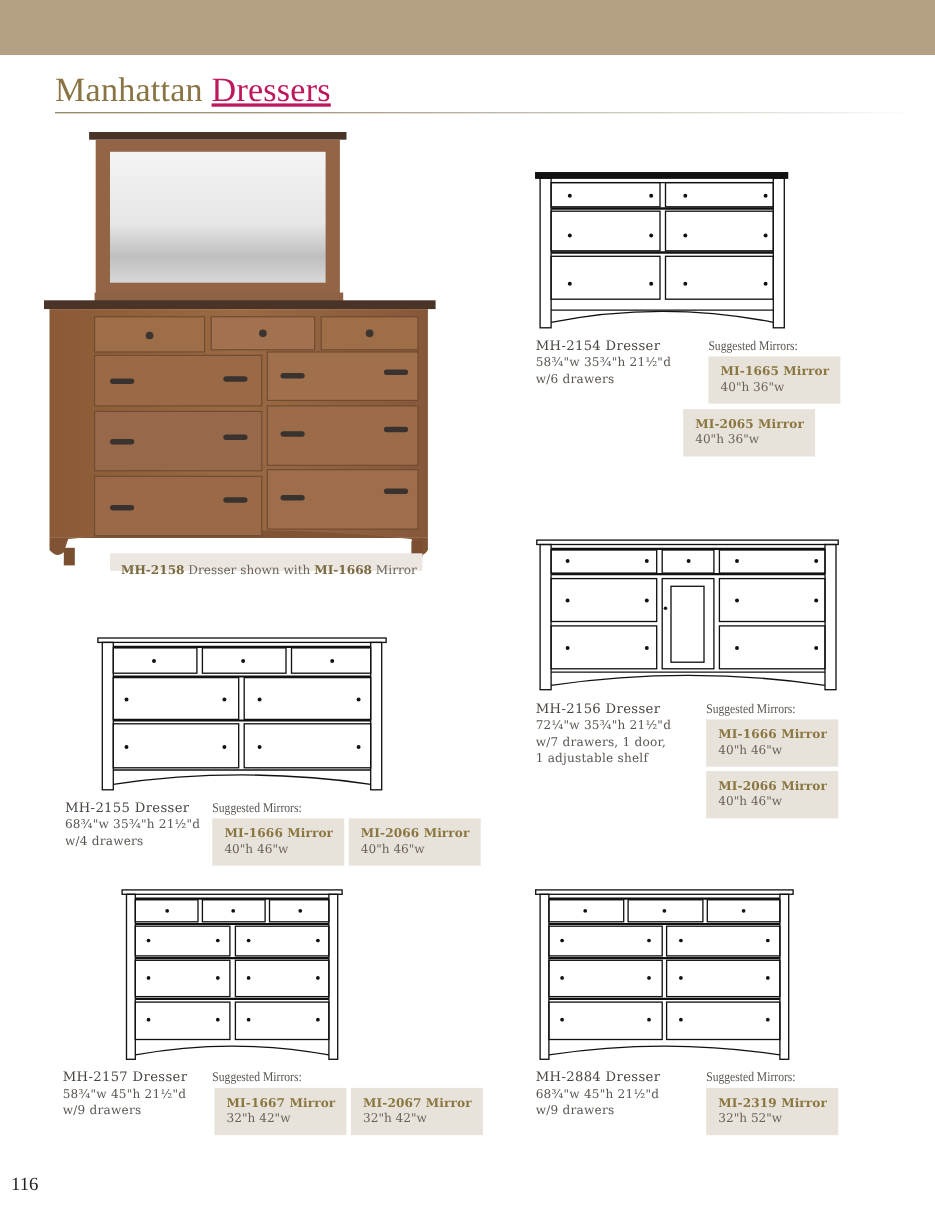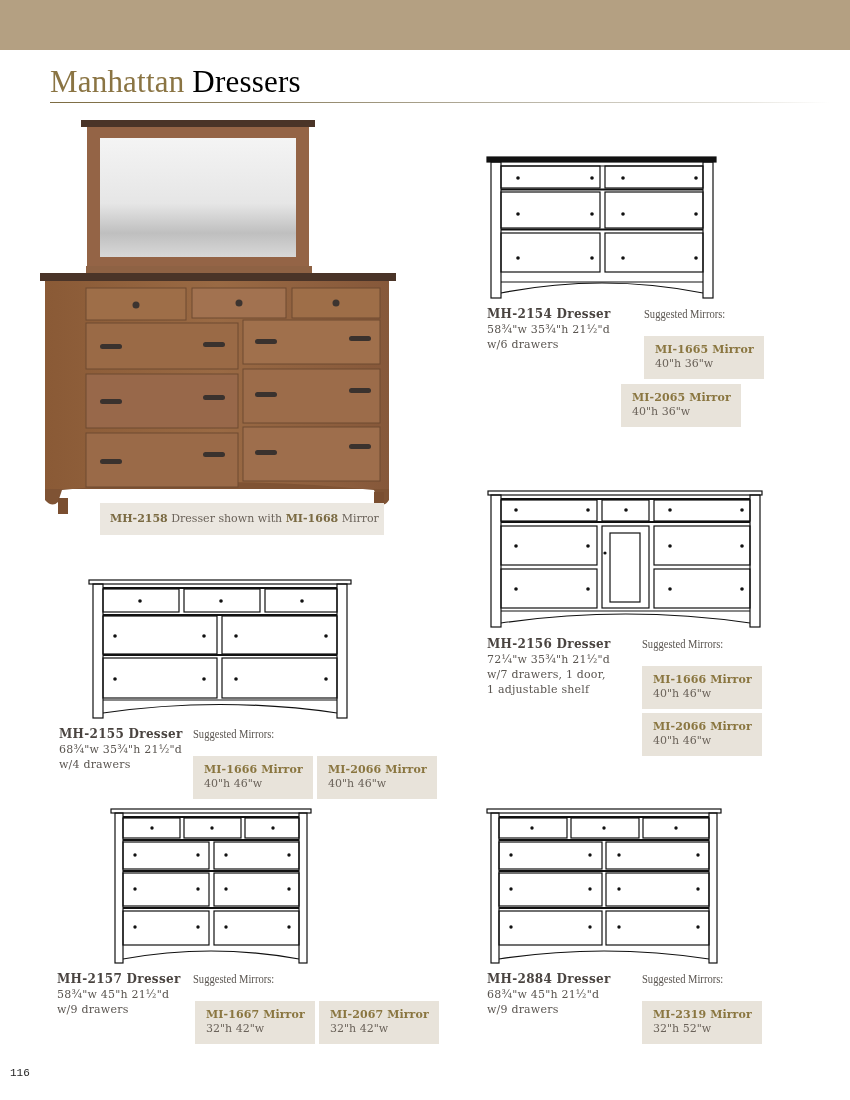--- a/index.html
+++ b/index.html
@@ -2,46 +2,46 @@
 <html><head>
 <meta charset="utf-8">
 <style>
   * { box-sizing: border-box; margin: 0; padding: 0; }
   html, body { width: 850px; height: 1100px; background: #ffffff; overflow: hidden; }
   body { position: relative; font-family: "DejaVu Serif", "Liberation Serif", serif; color: #4a4a4a; }
 
   .top-band { position: absolute; left: 0; top: 0; width: 850px; height: 50px; background: #b4a082; }
 
   .page-title { position: absolute; left: 50px; top: 64px; font-family: "Liberation Serif", serif; font-size: 31px; line-height: 36px; color: #8a7443; letter-spacing: 0.2px; }
-  .page-title .bold { color: #000000; }
+  .page-title .bold { color: #be185d; text-decoration: underline; }
   .title-rule { position: absolute; left: 50px; top: 102px; width: 780px; height: 1px;
     background: linear-gradient(to right, #7d6c42 0%, #8f8466 30%, #b8b3a4 60%, #e8e6e0 90%, rgba(255,255,255,0) 100%); }
 
   
   .photo { position: absolute; left: 38px; top: 118px; width: 362px; height: 400px; }
 
-  .caption-box { position: absolute; left: 100px; top: 503px; width: 284px; height: 32px; background: #ebe7e0; }
+  .caption-box { position: absolute; left: 100px; top: 503px; width: 284px; height: 16px; background: #ebe7e0; }
   .caption-box .txt { position: absolute; left: 10px; top: 9px; font-size: 11px; color: #6a6259; white-space: nowrap; }
   .caption-box b { color: #7a6a42; font-weight: bold; }
 
   
   .drawing { position: absolute; }
 
   
   .info { position: absolute; }
-  .info .name { font-size: 12px; font-weight: bold; color: #4a4440; letter-spacing: 0.3px; line-height: 15px; white-space: nowrap; }
+  .info .name { font-size: 12px; font-weight: normal; color: #4a4440; letter-spacing: 0.3px; line-height: 15px; white-space: nowrap; }
   .info .spec { font-size: 11px; color: #5a5550; line-height: 15px; white-space: nowrap; letter-spacing: 0.2px; }
 
   .sugg-label { position: absolute; font-family: "Liberation Serif", serif; font-size: 12px; color: #5a5550; white-space: nowrap; transform: scaleX(0.88); transform-origin: left top; }
 
-  .mirror-box { position: absolute; width: 120px; height: 43px; background: #e8e3da; margin-top: 12px; }
+  .mirror-box { position: absolute; width: 120px; height: 43px; background: #e8e3da; }
   .mirror-box .mname { position: absolute; left: 11px; top: 7px; font-size: 11px; font-weight: bold; color: #8a7640; white-space: nowrap; letter-spacing: 0.1px; }
   .mirror-box .mdim { position: absolute; left: 11px; top: 21px; font-size: 11px; color: #6a6259; white-space: nowrap; }
 
-  .page-number { position: absolute; left: 10px; top: 1067px; font-family: Liberation Mono, monospace; font-size: 11px; color: #222; }
+  .page-number { position: absolute; left: 10px; top: 1067px; font-family: Liberation Serif, serif; font-size: 17px; color: #222; }
 </style>
 </head>
 <body>
 
 <div class="top-band"></div>
 
 <div class="page-title"><span>Manhattan</span> <span class="bold">Dressers</span></div>
 <div class="title-rule"></div>
 
 <svg class="photo" viewBox="0 0 362 400" xmlns="http://www.w3.org/2000/svg">

